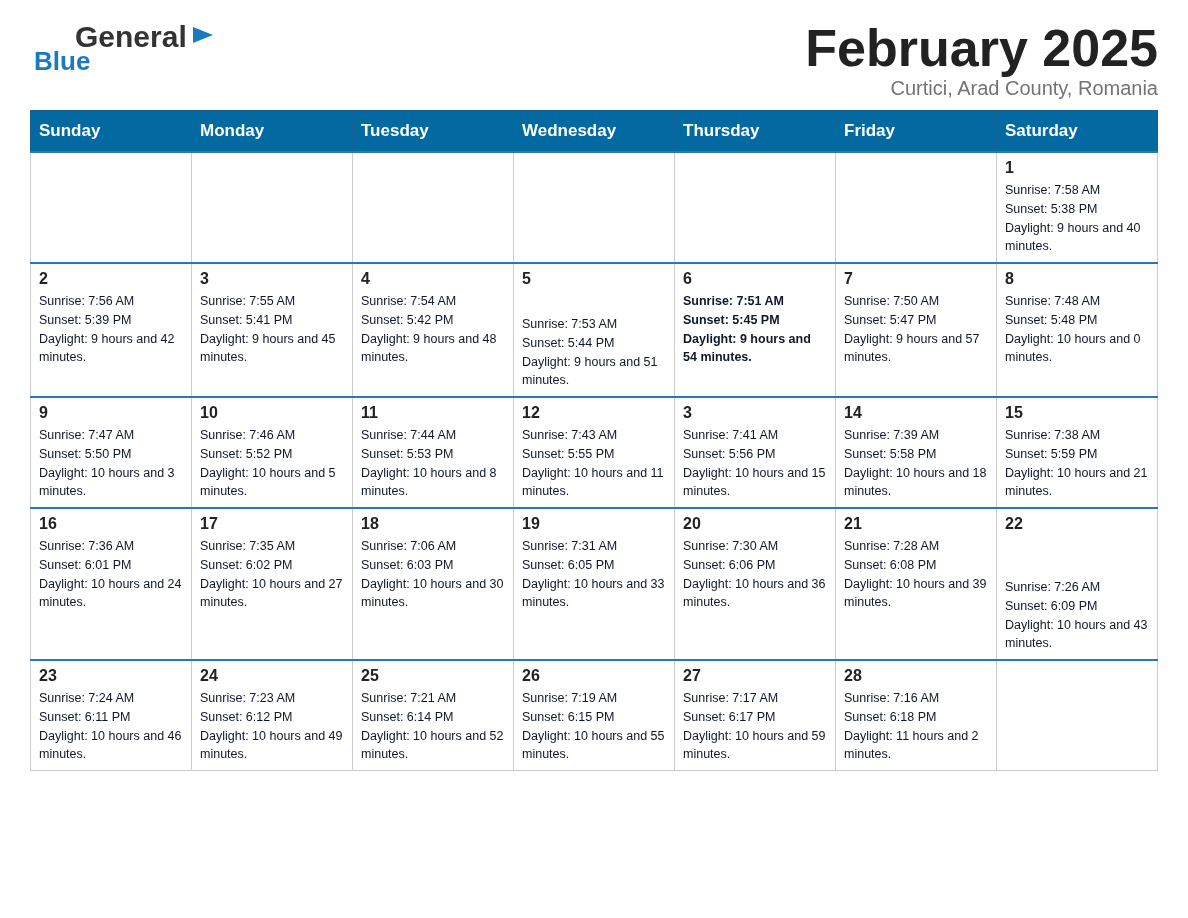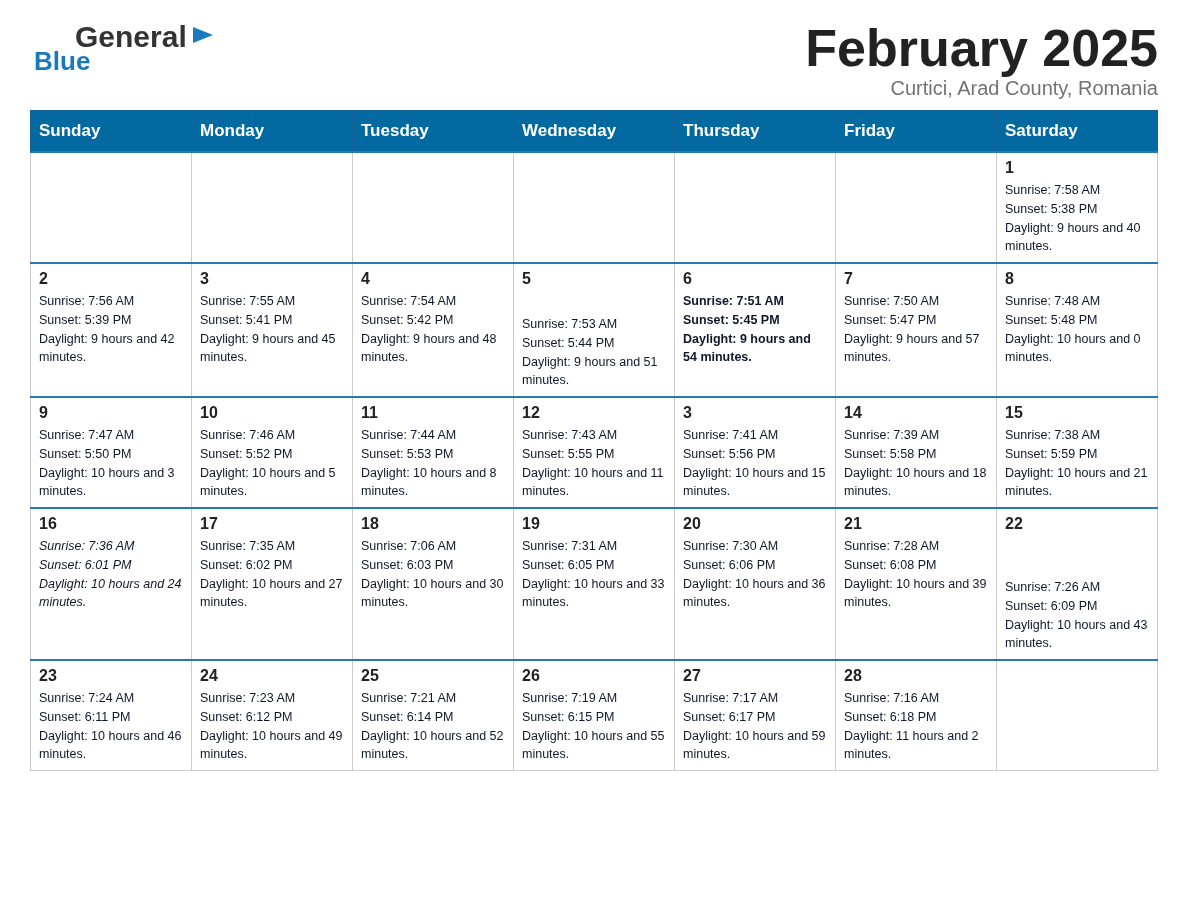--- a/index.html
+++ b/index.html
@@ -219,21 +219,21 @@
         <td>
           <span class="day-num">15</span>
           <div class="day-info" style="white-space: pre-line;">Sunrise: 7:38 AM
 Sunset: 5:59 PM
 Daylight: 10 hours and 21 minutes.</div>
         </td>
       </tr>
       <tr>
         <td>
           <span class="day-num">16</span>
-          <div class="day-info" style="white-space: pre-line; font-style: italic;">Sunrise: 7:36 AM
+          <div class="day-info" style="white-space: pre-line;">Sunrise: 7:36 AM
 Sunset: 6:01 PM
 Daylight: 10 hours and 24 minutes.</div>
         </td>
         <td>
           <span class="day-num">17</span>
           <div class="day-info" style="white-space: pre-line;">Sunrise: 7:35 AM
 Sunset: 6:02 PM
 Daylight: 10 hours and 27 minutes.</div>
         </td>
         <td>

